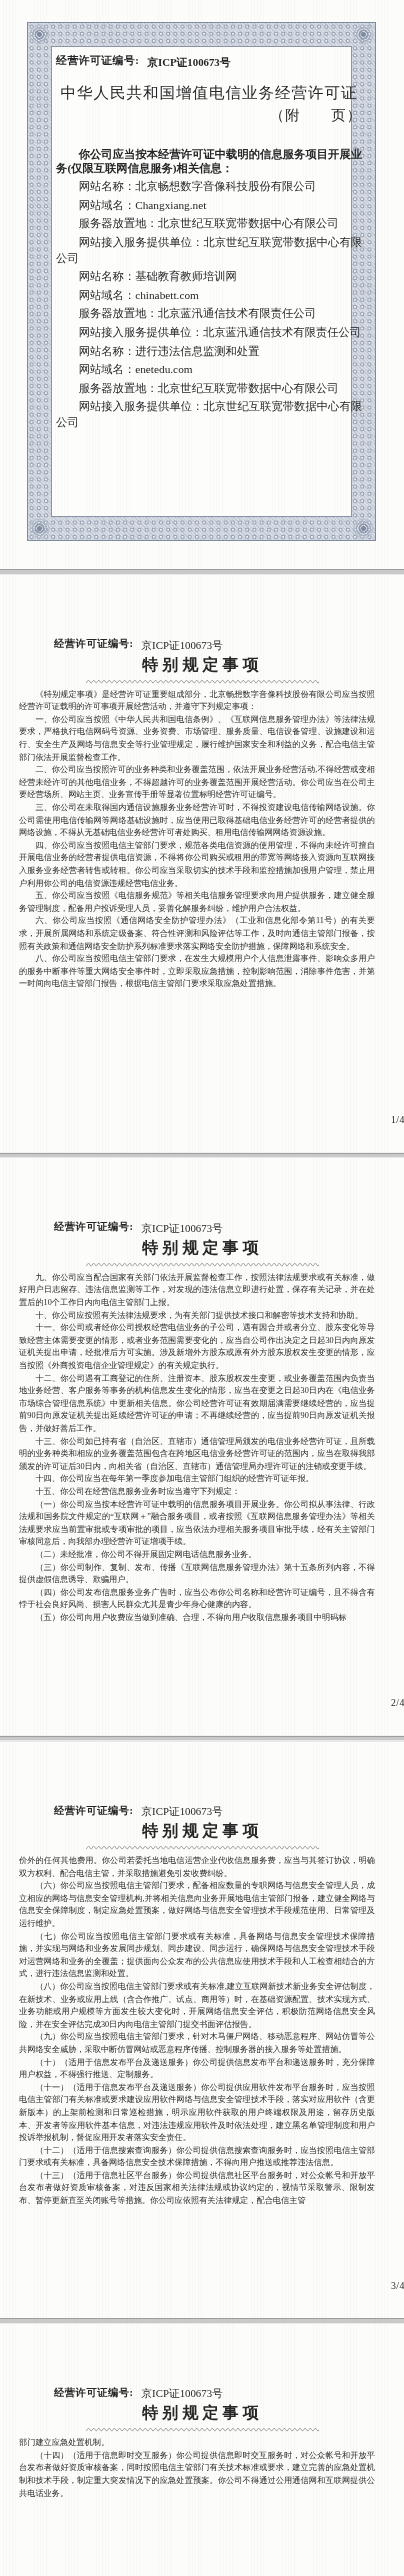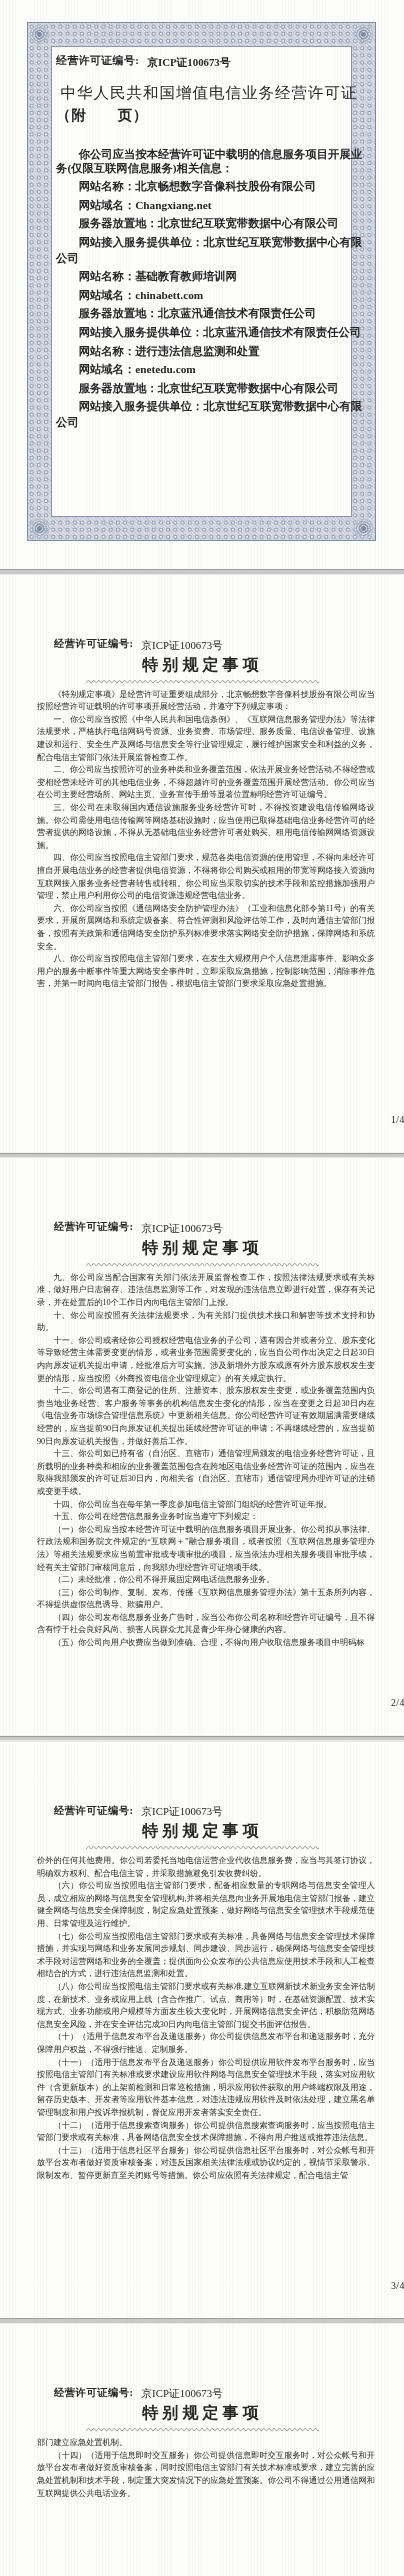--- a/index.html
+++ b/index.html
@@ -54,38 +54,38 @@
   }
   .cert-text{width:306px;}
   .cert-head{font-size:10.8px;}
   .cert-head .lbl{font-weight:bold;letter-spacing:0.5px;}
   .cert-head .val{margin-left:5.2px;position:relative;top:2.6px;font-size:10.8px;font-weight:600;}
   .cert-title{
     text-align:center;font-size:15.5px;font-weight:normal;
     margin:15.5px 0 0;letter-spacing:1px;line-height:20.6px;
   }
   .cert-subtitle{
-    text-align:left;font-size:14.4px;font-weight:bold;
+    text-align:right;font-size:14.4px;font-weight:normal;
     margin:2.1px 0 0;line-height:19.6px;letter-spacing:1px;
   }
   .cert-intro{
     margin:21.6px 0 4.1px;font-size:11.3px;line-height:14px;
     text-indent:2em;font-weight:600;text-align:justify;
   }
-  .field{margin:0 0 3.1px;font-size:11.3px;line-height:15.5px;text-indent:2em;font-weight:700;text-align:justify;}
+  .field{margin:0 0 3.1px;font-size:11.3px;line-height:15.5px;text-indent:2em;font-weight:400;text-align:justify;}
 
   
   .special-page{}
   .h1120{height:577px;} .h1118{height:576px;} .h1065{height:549px;}
   .sp-head{padding:62px 0 0 54px;font-size:10.3px;line-height:13.4px;}
   .sp-head .lbl{font-weight:bold;letter-spacing:0.5px;}
   .sp-head .val{margin-left:5.2px;position:relative;top:1.5px;font-size:10.8px;}
   .sp-title{text-align:center;font-size:16px;font-weight:bold;letter-spacing:4.1px;margin:4.1px 0 0;line-height:20.6px;}
   .zigzag{width:233px;height:5.2px;margin:1.5px auto 0;}
-  .sp-body{margin-top:6.7px;padding:0 30px 0 37px;font-size:8.2px;line-height:12.6px;text-align:justify;}
+  .sp-body{margin-top:6.7px;padding:0 30px 0 19px;font-size:8.2px;line-height:12.6px;text-align:justify;}
   .para{margin:0;text-indent:2em;}
   .para.cont{text-indent:0;}
   .page-num{position:absolute;left:0;right:0;bottom:27px;text-align:right;font-size:9.8px;letter-spacing:0.5px;margin-left:36px;}
 </style>
 </head>
 <body>
 
 <div class="canvas">
 
   <section class="page cert-page">
@@ -145,20 +145,21 @@
     <div class="zigzag"><svg width="233" height="5.2" viewBox="0 0 452 10" xmlns="http://www.w3.org/2000/svg">
           <path d="M0 8 L5 2 L10 8 L15 2 L20 8 L25 2 L30 8 L35 2 L40 8 L45 2 L50 8 L55 2 L60 8 L65 2 L70 8 L75 2 L80 8 L85 2 L90 8 L95 2 L100 8 L105 2 L110 8 L115 2 L120 8 L125 2 L130 8 L135 2 L140 8 L145 2 L150 8 L155 2 L160 8 L165 2 L170 8 L175 2 L180 8 L185 2 L190 8 L195 2 L200 8 L205 2 L210 8 L215 2 L220 8 L225 2 L230 8 L235 2 L240 8 L245 2 L250 8 L255 2 L260 8 L265 2 L270 8 L275 2 L280 8 L285 2 L290 8 L295 2 L300 8 L305 2 L310 8 L315 2 L320 8 L325 2 L330 8 L335 2 L340 8 L345 2 L350 8 L355 2 L360 8 L365 2 L370 8 L375 2 L380 8 L385 2 L390 8 L395 2 L400 8 L405 2 L410 8 L415 2 L420 8 L425 2 L430 8 L435 2 L440 8 L445 2 L450 8 L455 2 L460 8" fill="none" stroke="#9aa098" stroke-width="1.8"></path>
         </svg></div>
     <div class="sp-body">
 
     <p class="para">《特别规定事项》是经营许可证重要组成部分，北京畅想数字音像科技股份有限公司应当按照经营许可证载明的许可事项开展经营活动，并遵守下列规定事项：</p>
         <p class="para">一、你公司应当按照《中华人民共和国电信条例》、《互联网信息服务管理办法》等法律法规要求，严格执行电信网码号资源、业务资费、市场管理、服务质量、电信设备管理、设施建设和运行、安全生产及网络与信息安全等行业管理规定，履行维护国家安全和利益的义务，配合电信主管部门依法开展监督检查工作。</p>
         <p class="para">二、你公司应当按照许可的业务种类和业务覆盖范围，依法开展业务经营活动,不得经营或变相经营未经许可的其他电信业务，不得超越许可的业务覆盖范围开展经营活动。你公司应当在公司主要经营场所、网站主页、业务宣传手册等显著位置标明经营许可证编号。</p>
         <p class="para">三、你公司在未取得国内通信设施服务业务经营许可时，不得投资建设电信传输网络设施。你公司需使用电信传输网等网络基础设施时，应当使用已取得基础电信业务经营许可的经营者提供的网络设施，不得从无基础电信业务经营许可者处购买、租用电信传输网网络资源设施。</p>
         <p class="para">四、你公司应当按照电信主管部门要求，规范各类电信资源的使用管理，不得向未经许可擅自开展电信业务的经营者提供电信资源，不得将你公司购买或租用的带宽等网络接入资源向互联网接入服务业务经营者转售或转租。你公司应当采取切实的技术手段和监控措施加强用户管理，禁止用户利用你公司的电信资源违规经营电信业务。</p>
+        <p class="para">五、你公司应当按照《电信服务规范》等相关电信服务管理要求向用户提供服务，建立健全服务管理制度，配备用户投诉受理人员，妥善化解服务纠纷，维护用户合法权益。</p>
         <p class="para">六、你公司应当按照《通信网络安全防护管理办法》（工业和信息化部令第11号）的有关要求，开展所属网络和系统定级备案、符合性评测和风险评估等工作，及时向通信主管部门报备，按照有关政策和通信网络安全防护系列标准要求落实网络安全防护措施，保障网络和系统安全。</p>
         <p class="para">八、你公司应当按照电信主管部门要求，在发生大规模用户个人信息泄露事件、影响众多用户的服务中断事件等重大网络安全事件时，立即采取应急措施，控制影响范围，消除事件危害，并第一时间向电信主管部门报告，根据电信主管部门要求采取应急处置措施。</p>
       </div>
     <div class="page-num">1/4</div>
   </section>
 
   <div class="separator"></div>
 
   <section class="page special-page h1120">
     <div class="sp-head">
@@ -198,20 +199,21 @@
     <div class="zigzag"><svg width="233" height="5.2" viewBox="0 0 452 10" xmlns="http://www.w3.org/2000/svg">
           <path d="M0 8 L5 2 L10 8 L15 2 L20 8 L25 2 L30 8 L35 2 L40 8 L45 2 L50 8 L55 2 L60 8 L65 2 L70 8 L75 2 L80 8 L85 2 L90 8 L95 2 L100 8 L105 2 L110 8 L115 2 L120 8 L125 2 L130 8 L135 2 L140 8 L145 2 L150 8 L155 2 L160 8 L165 2 L170 8 L175 2 L180 8 L185 2 L190 8 L195 2 L200 8 L205 2 L210 8 L215 2 L220 8 L225 2 L230 8 L235 2 L240 8 L245 2 L250 8 L255 2 L260 8 L265 2 L270 8 L275 2 L280 8 L285 2 L290 8 L295 2 L300 8 L305 2 L310 8 L315 2 L320 8 L325 2 L330 8 L335 2 L340 8 L345 2 L350 8 L355 2 L360 8 L365 2 L370 8 L375 2 L380 8 L385 2 L390 8 L395 2 L400 8 L405 2 L410 8 L415 2 L420 8 L425 2 L430 8 L435 2 L440 8 L445 2 L450 8 L455 2 L460 8" fill="none" stroke="#9aa098" stroke-width="1.8"></path>
         </svg></div>
     <div class="sp-body">
       <p class="para cont">价外的任何其他费用。你公司若委托当地电信运营企业代收信息服务费，应当与其签订协议，明确双方权利、配合电信主管，并采取措施避免引发收费纠纷。</p>
       <div>
 
       <p class="para">（六）你公司应当按照电信主管部门要求，配备相应数量的专职网络与信息安全管理人员，成立相应的网络与信息安全管理机构,并将相关信息向业务开展地电信主管部门报备，建立健全网络与信息安全保障制度，制定应急处置预案，做好网络与信息安全管理技术手段规范使用、日常管理及运行维护。</p>
           <p class="para">（七）你公司应当按照电信主管部门要求或有关标准，具备网络与信息安全管理技术保障措施，并实现与网络和业务发展同步规划、同步建设、同步运行，确保网络与信息安全管理技术手段对运营网络和业务的全覆盖；提供面向公众发布的公共信息应使用技术手段和人工检查相结合的方式，进行违法信息监测和处置。</p>
           <p class="para">（八）你公司应当按照电信主管部门要求或有关标准,建立互联网新技术新业务安全评估制度，在新技术、业务或应用上线（含合作推广、试点、商用等）时，在基础资源配置、技术实现方式、业务功能或用户规模等方面发生较大变化时，开展网络信息安全评估，积极防范网络信息安全风险，并在安全评估完成30日内向电信主管部门提交书面评估报告。</p>
+          <p class="para">（九）你公司应当按照电信主管部门要求，针对木马僵尸网络、移动恶意程序、网站仿冒等公共网络安全威胁，采取中断仿冒网站或恶意程序传播、控制服务器的接入服务等处置措施。</p>
           <p class="para">（十）（适用于信息发布平台及递送服务）你公司提供信息发布平台和递送服务时，充分保障用户权益，不得强行推送、定制服务。</p>
           <p class="para">（十一）（适用于信息发布平台及递送服务）你公司提供应用软件发布平台服务时，应当按照电信主管部门有关标准或要求建设应用软件网络与信息安全管理技术手段，落实对应用软件（含更新版本）的上架前检测和日常巡检措施，明示应用软件获取的用户终端权限及用途，留存历史版本、开发者等应用软件基本信息，对违法违规应用软件及时依法处理，建立黑名单管理制度和用户投诉举报机制，督促应用开发者落实安全责任。</p>
           <p class="para">（十二）（适用于信息搜索查询服务）你公司提供信息搜索查询服务时，应当按照电信主管部门要求或有关标准，具备网络信息安全技术保障措施，不得向用户推送或推荐违法信息。</p>
           <p class="para">（十三）（适用于信息社区平台服务）你公司提供信息社区平台服务时，对公众帐号和开放平台发布者做好资质审核备案，对违反国家相关法律法规或协议约定的，视情节采取警示、限制发布、暂停更新直至关闭账号等措施。你公司应依照有关法律规定，配合电信主管</p>
         </div>
     </div>
     <div class="page-num">3/4</div>
   </section>
 
   <div class="separator"></div>

